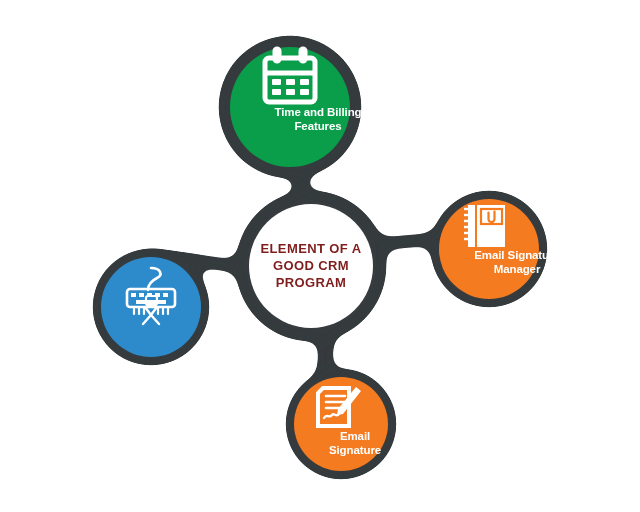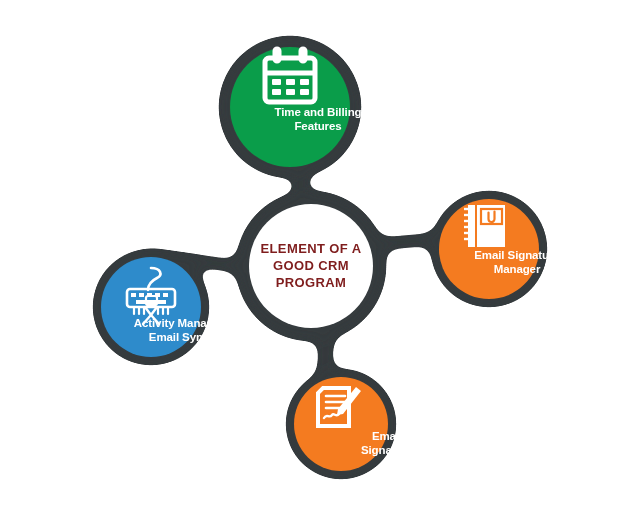--- a/index.html
+++ b/index.html
@@ -149,19 +149,17 @@
   <div class="hub-label" style="left:231px; top:240px; width:160px;">ELEMENT OF A
 GOOD CRM
 PROGRAM</div>
 
   <div class="node-label" style="left:220px; top:106px; width:140px;">Time and Billing
 Features</div>
 
   <div class="node-label" style="left:427px; top:249px; width:124px;">Email Signature
 Manager</div>
 
-  <div class="node-label" style="left:309px; top:430px; width:100px;">Email
+  <div class="node-label" style="left:277px; top:430px; width:100px;">Email
 Signature</div>
 
-  <div class="node-label" style="left:89px; top:317px; width:124px;">Activity Manager
-Email Sync</div>
 
 </div>
 
 </body></html>

